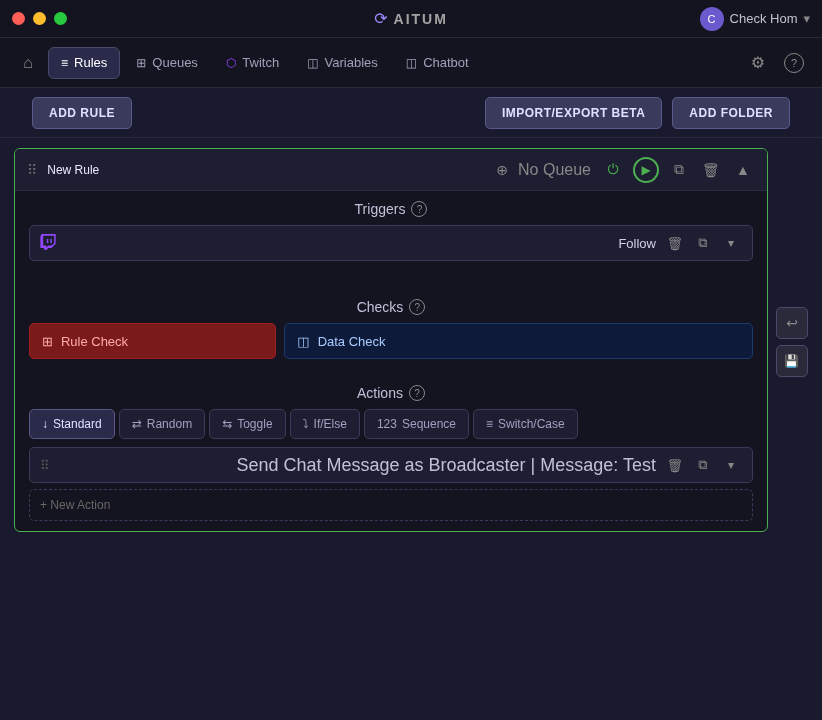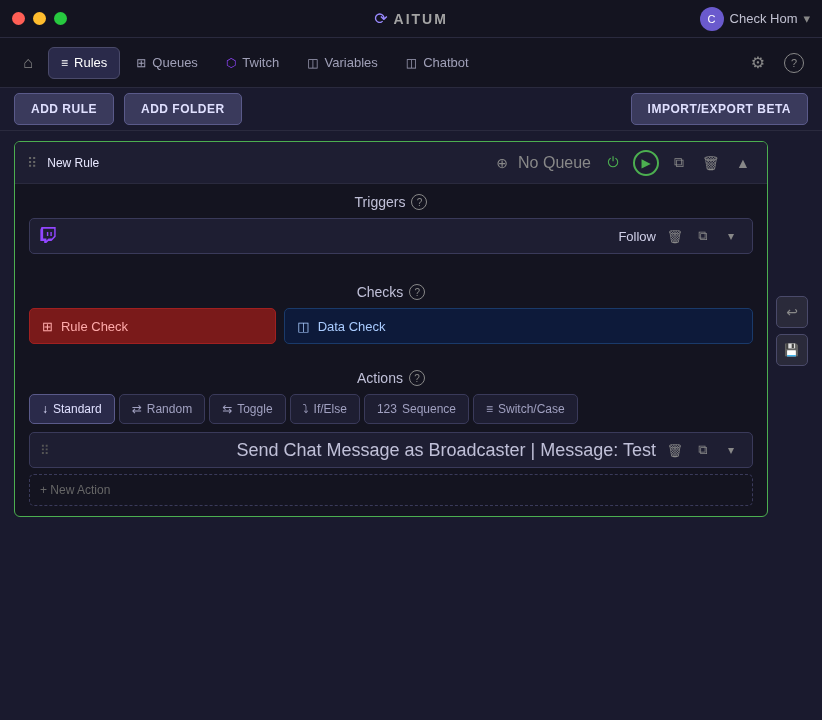--- a/index.html
+++ b/index.html
@@ -111,25 +111,25 @@
       display: flex;
       align-items: center;
       justify-content: center;
       color: #888;
       font-size: 16px;
       cursor: pointer;
     }
 
     
     .toolbar {
-      height: 43px;
+      height: 50px;
       background: #1a1a2e;
       display: flex;
       align-items: center;
-      padding: 0 14px;
+      padding: 0 32px;
       gap: 10px;
       border-bottom: 1px solid #2a2a3e;
     }
     .btn-toolbar {
       height: 32px;
       padding: 0 16px;
       border-radius: 5px;
       border: none;
       font-size: 12px;
       font-weight: 600;
@@ -249,21 +249,21 @@
     
     .trigger-item {
       background: #1e1e32;
       border: 1px solid #3a3a5a;
       border-radius: 5px;
       height: 36px;
       display: flex;
       align-items: center;
       padding: 0 10px;
       gap: 8px;
-      margin-bottom: 10px;
+      margin-bottom: 18px;
     }
     .trigger-icon {
       color: #9146ff;
       font-size: 14px;
     }
     .trigger-label {
       flex: 1;
       font-size: 13px;
       color: #d0d0e8;
     }
@@ -447,22 +447,22 @@
   <div class="nav-icon-btn">
     <span>⚙</span>
   </div>
   <div class="nav-icon-btn">
     <span style="width:20px;height:20px;border-radius:50%;border:1px solid #888;display:flex;align-items:center;justify-content:center;font-size:11px;">?</span>
   </div>
 </div>
 
 <div class="toolbar">
   <button class="btn-toolbar btn-add-rule">ADD RULE</button>
+  <button class="btn-toolbar btn-import-export">IMPORT/EXPORT BETA</button>
   <button class="btn-toolbar btn-add-folder">ADD FOLDER</button>
-  <button class="btn-toolbar btn-import-export">IMPORT/EXPORT BETA</button>
 </div>
 
 <div class="main-content">
   <div class="content-wrapper">
     <div class="rule-area">
       <div class="rule-card">
 
         <div class="rule-header">
           <span class="rule-drag-handle">⠿</span>
           <span class="rule-title">New Rule</span>

